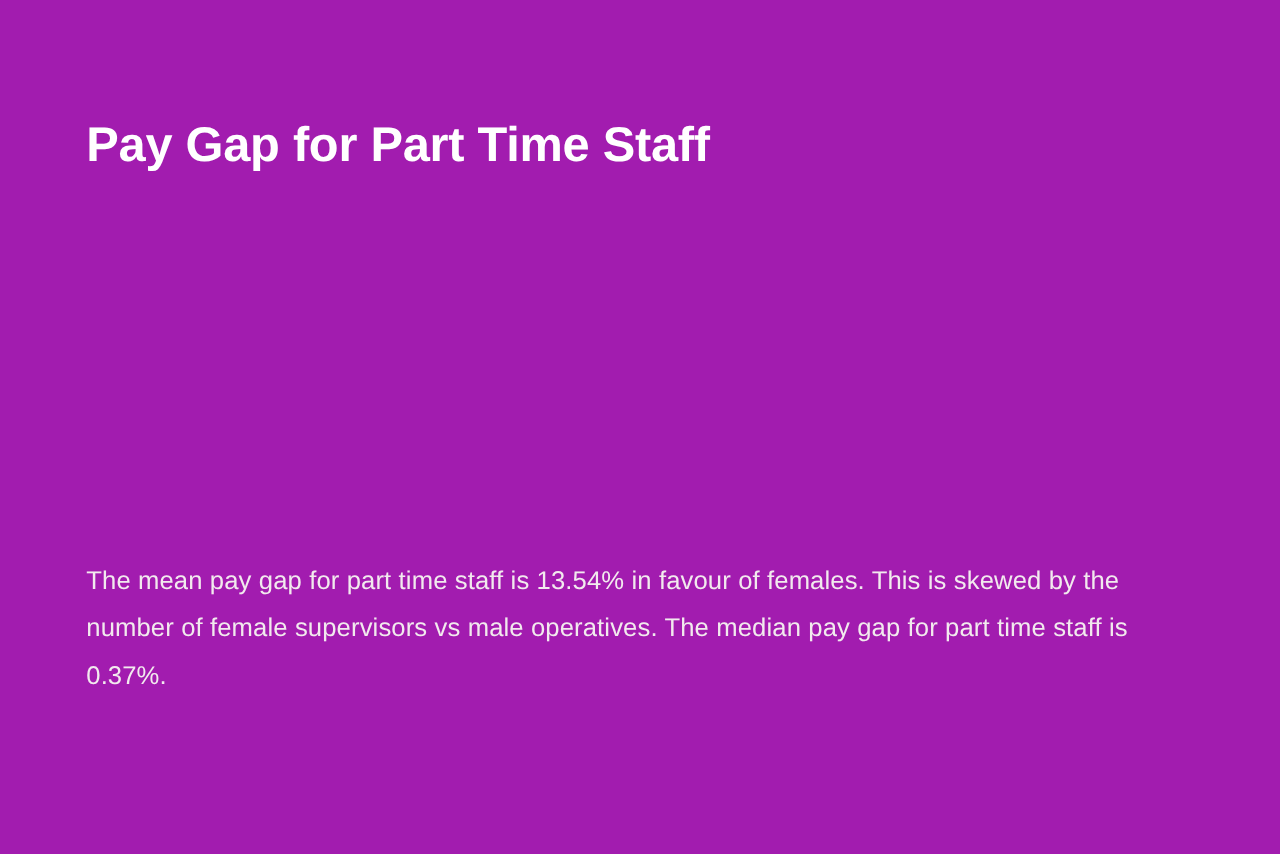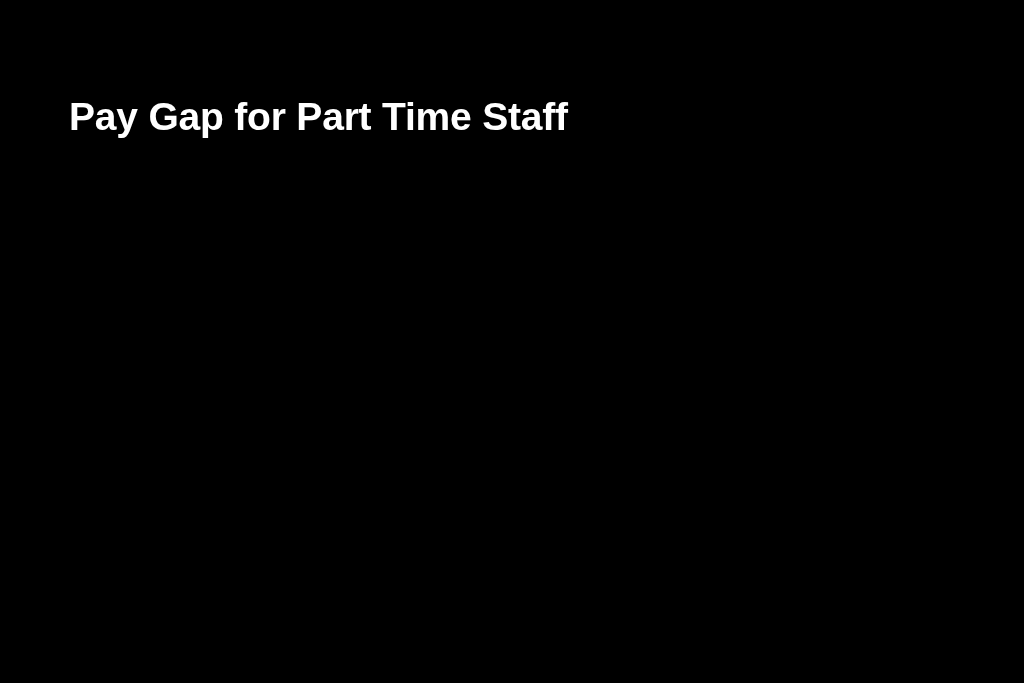--- a/index.html
+++ b/index.html
@@ -12,21 +12,21 @@
     background: #72253E;
     font-family: "Liberation Sans", sans-serif;
     overflow: hidden;
     position: relative;
     -webkit-font-smoothing: antialiased;
   }
 
   .page {
     position: absolute;
     inset: 0;
-    background: #000000;
+    background: #a21caf;
   }
 
   .page-title {
     position: absolute;
     left: 69px;
     top: 70px;
     font-size: 39px;
     font-weight: 700;
     color: #ffffff;
     letter-spacing: -0.2px;
@@ -82,14 +82,15 @@
   }
 </style>
 </head>
 <body>
 
 <div class="page">
 
   <h1 class="page-title">Pay Gap for Part Time Staff</h1>
 
 
+  <p class="body-text">The mean pay gap for part time staff is 13.54% in favour of females. This is skewed by the number of female supervisors vs male operatives. The median pay gap for part time staff is 0.37%.</p>
 
 </div>
 
 </body></html>

